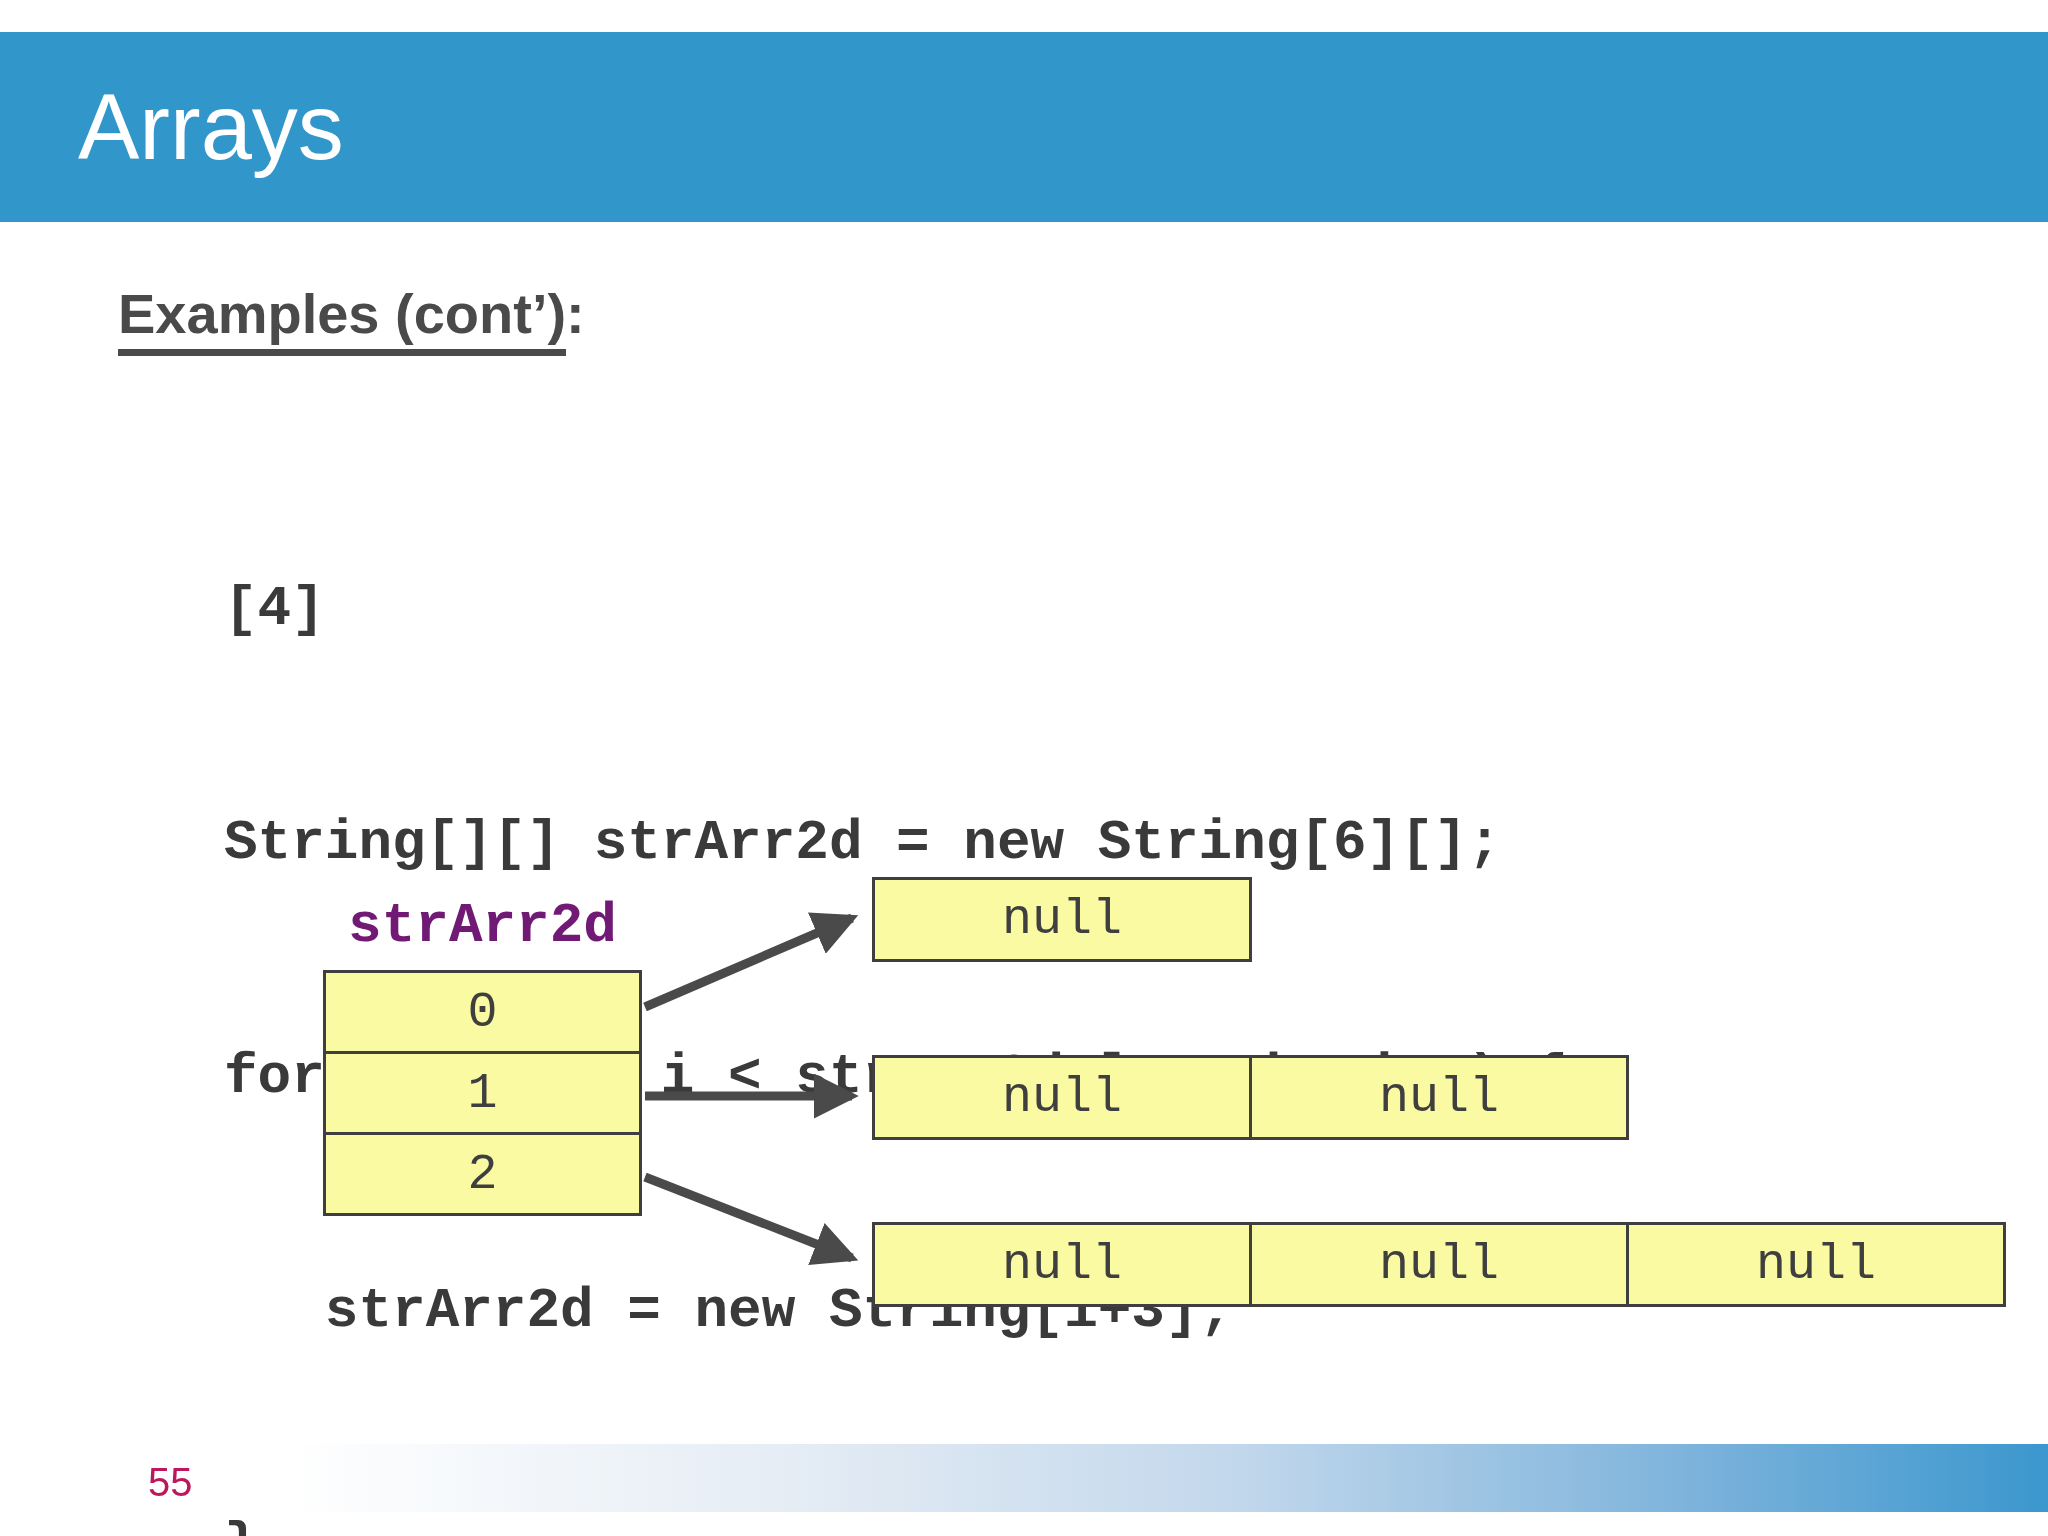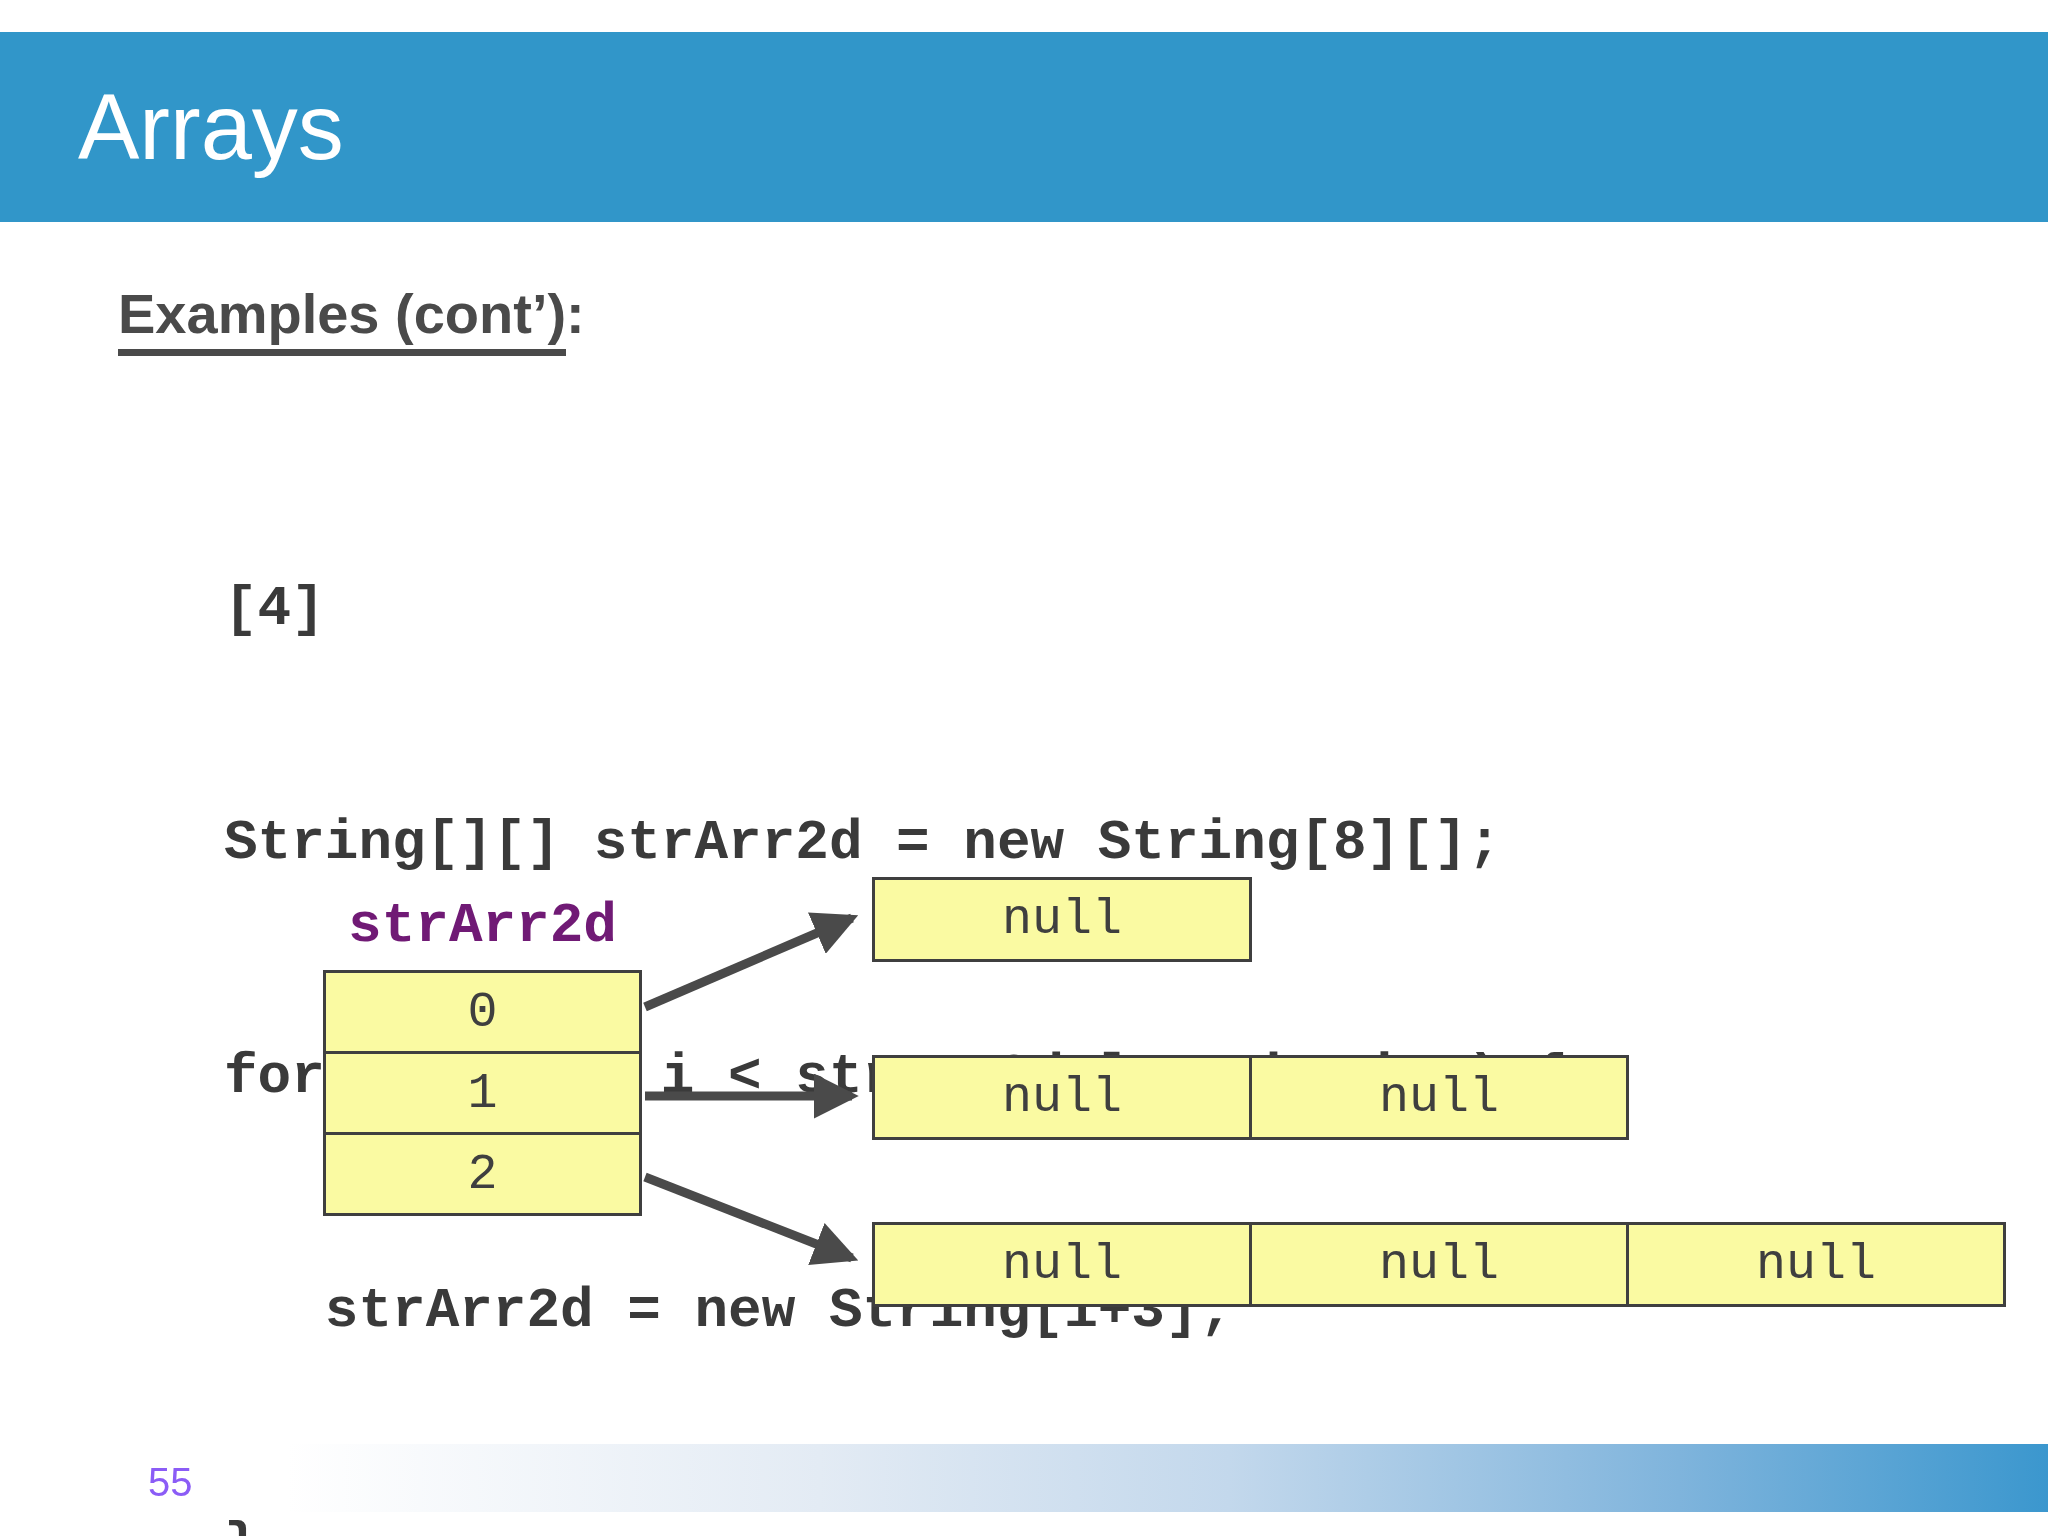--- a/index.html
+++ b/index.html
@@ -68,37 +68,37 @@
   
   .footer-band{
     position:absolute;left:0;top:1444px;width:2048px;height:68px;
     background:linear-gradient(to right,
       #ffffff 0%, #ffffff 14%,
       #e3ebf4 40%, #c3d8ec 60%,
       #7fb4dc 82%, #3b97ce 100%);
   }
   .page-number{
     position:absolute;left:148px;top:1462px;
-    font-size:40px;color:#8b5cf6;line-height:1;
+    font-size:40px;color:#be185d;line-height:1;
   }
 </style>
 </head>
 <body>
 
 <div class="slide">
 
   <div class="title-bar">
     <div class="slide-title">Arrays</div>
   </div>
 
   <div class="section-heading"><span class="u">Examples (cont’)</span><span>:</span></div>
 
   <div class="code-block">
     <div>[4]</div>
-    <div>String[][] strArr2d = new String[8][];</div>
+    <div>String[][] strArr2d = new String[6][];</div>
     <div>for(int i=0; i &lt; strArr2d.length; i++) {</div>
     <div>   strArr2d = new String[i+3];</div>
     <div>}</div>
   </div>
 
   <div class="diagram">
 
     <div class="arr-label">strArr2d</div>
 
     <div class="vcell" style="top:970px;">0</div>

